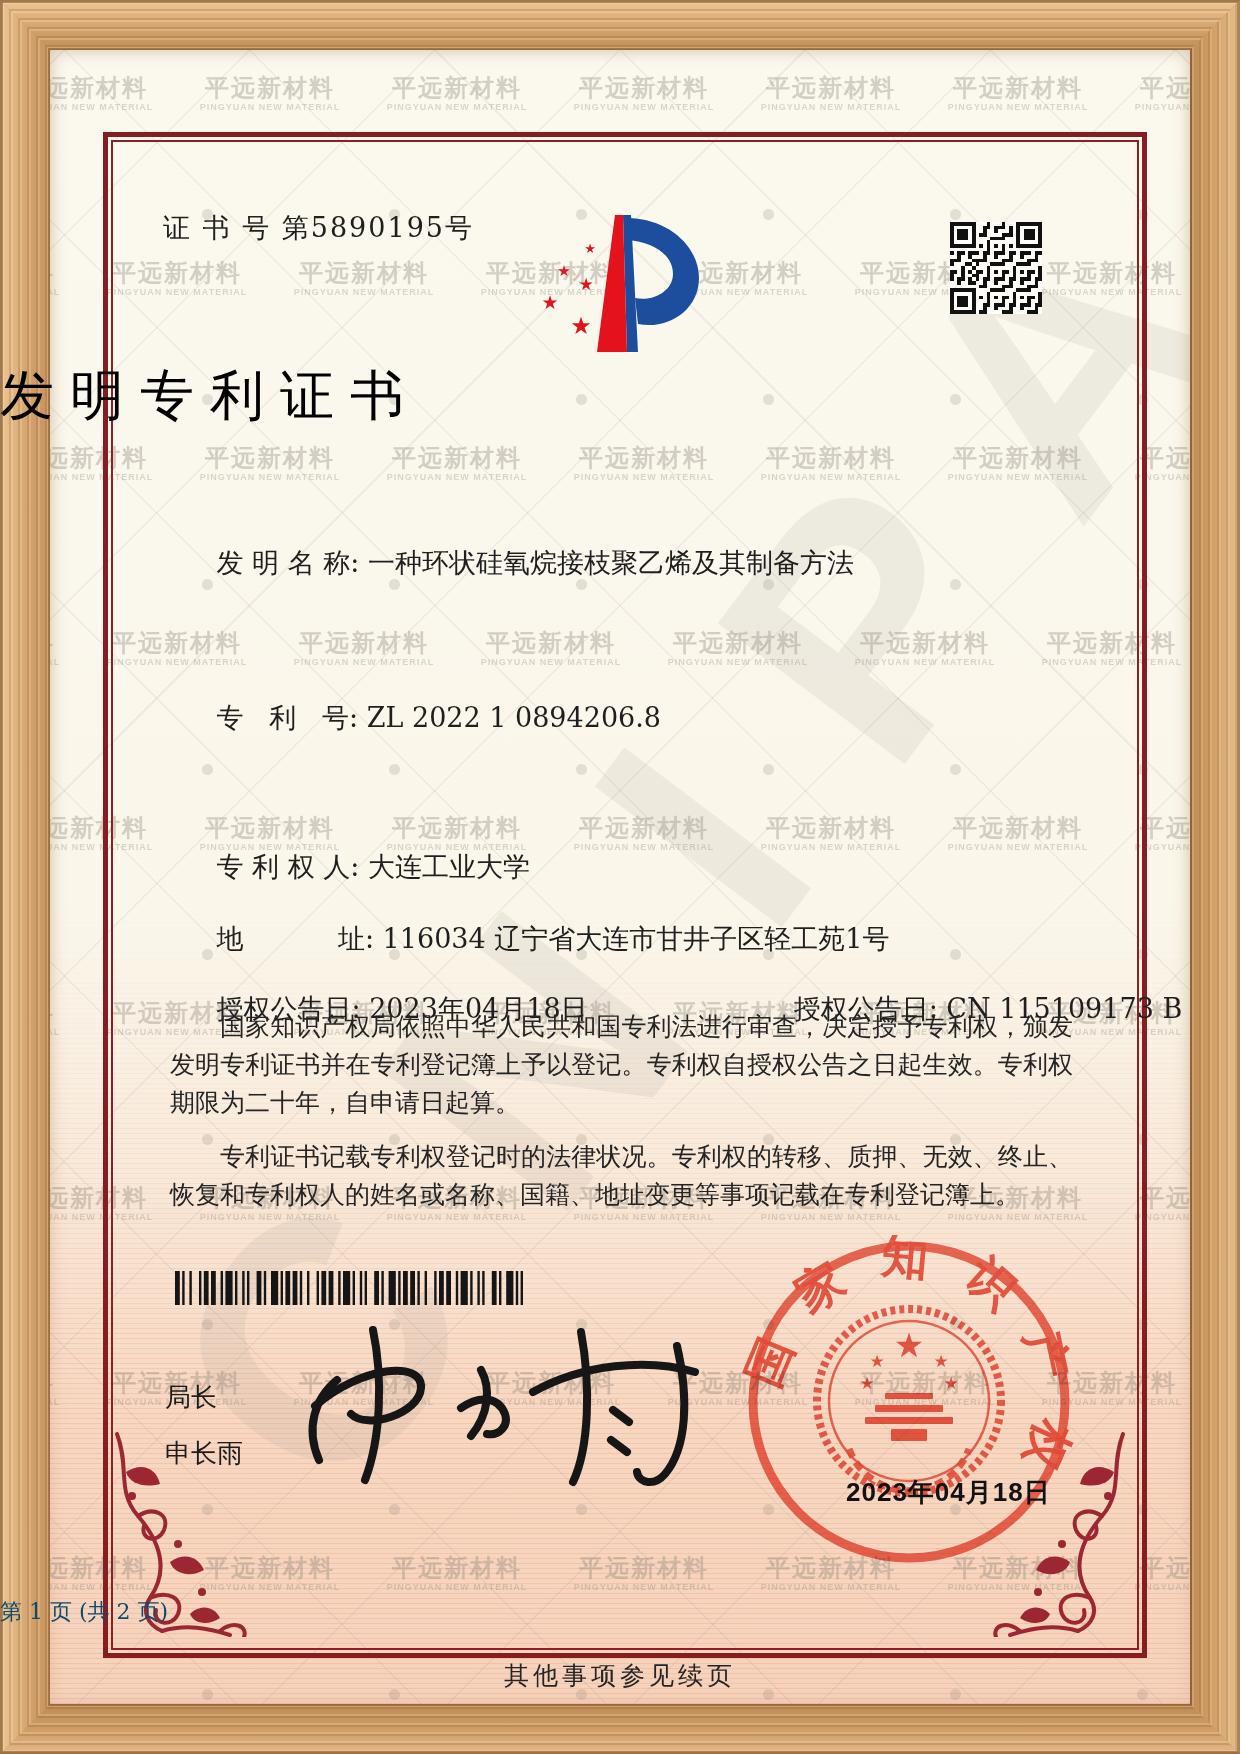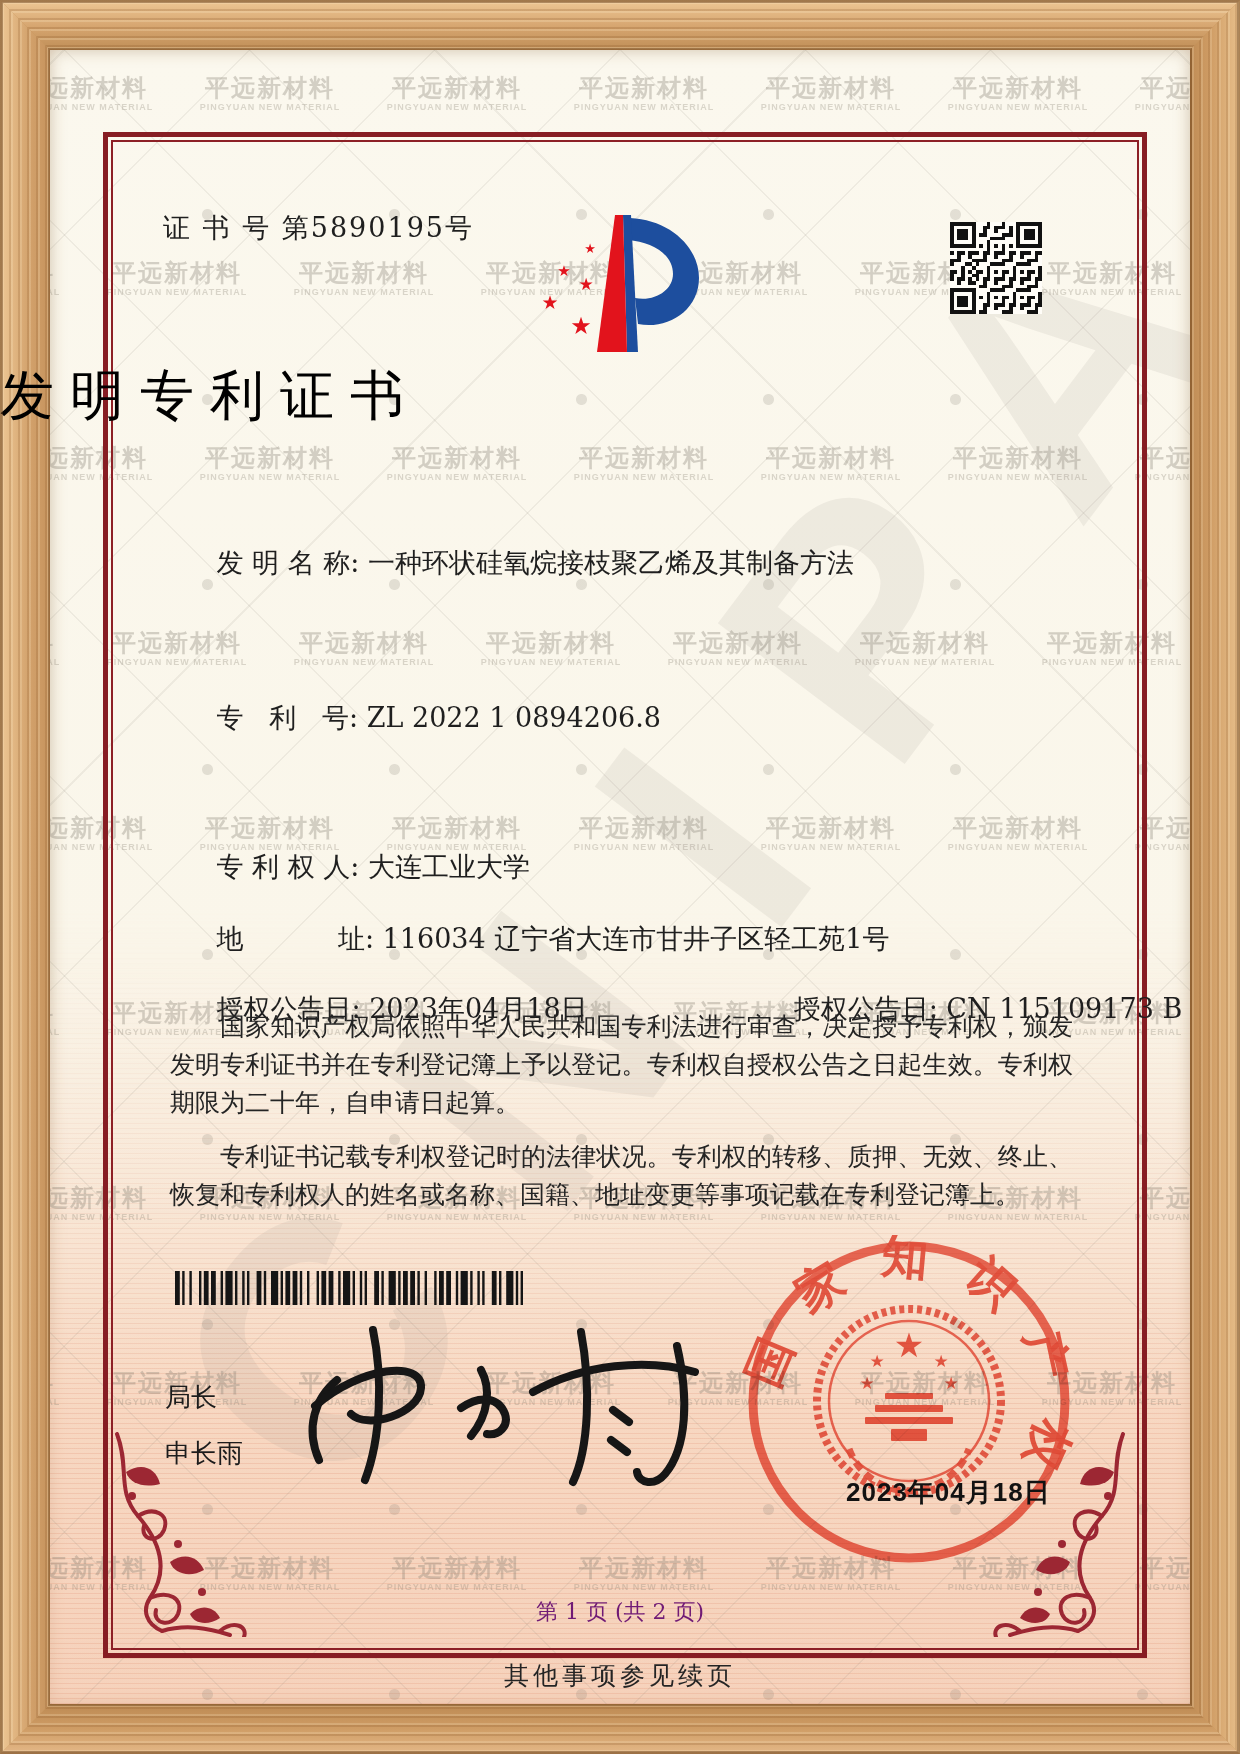--- a/index.html
+++ b/index.html
@@ -70,21 +70,21 @@
   .grant2{position:absolute;left:560px;top:0;}
   .paras{position:absolute;left:165px;top:1008px;width:908px;font-size:25px;line-height:38px;
     text-align:justify;color:#242424;}
   .paras p{margin:0 0 16px 5px;text-indent:2em;}
   .barcode{position:absolute;left:175px;top:1271px;width:350px;height:34px;font-size:0;}
   .director-title{position:absolute;left:165px;top:1382px;font:500 26px/30px "Liberation Sans",sans-serif;color:#1c1c1c;}
   .director-name{position:absolute;left:165px;top:1438px;font:500 26px/30px "Liberation Sans",sans-serif;color:#1c1c1c;}
   .signature{position:absolute;left:275px;top:1302px;width:450px;height:200px;}
   .seal{position:absolute;left:742px;top:1235px;width:335px;height:335px;mix-blend-mode:multiply;opacity:.9;}
   .seal-date{position:absolute;left:846px;top:1477px;font:600 26px/30px "Liberation Sans",sans-serif;letter-spacing:1px;color:#121212;}
-  .page-no{position:absolute;left:0;top:1597px;width:100%;text-align:center;font-size:22px;color:#701a75;}
+  .page-no{position:absolute;left:0;top:1597px;width:100%;text-align:left;font-size:22px;color:#0c4a6e;}
   .footer-note{position:absolute;left:0;top:1659px;width:100%;text-align:center;font-size:25px;letter-spacing:4px;color:#242424;}
 </style>
 </head>
 <body>
 
 <div class="page">
 
   <div class="wood wood-top"></div>
   <div class="wood wood-bottom"></div>
   <div class="wood wood-left"></div>

